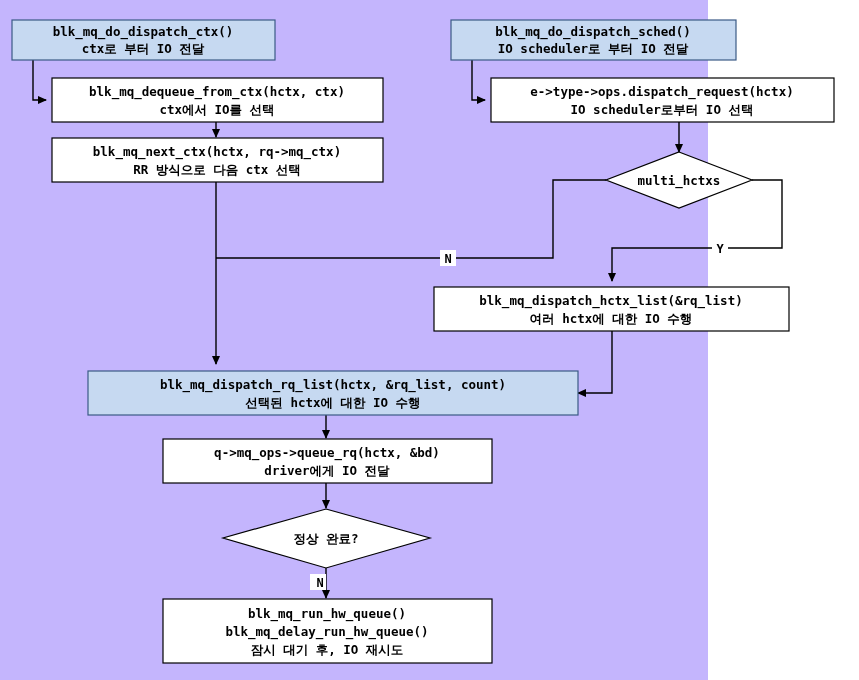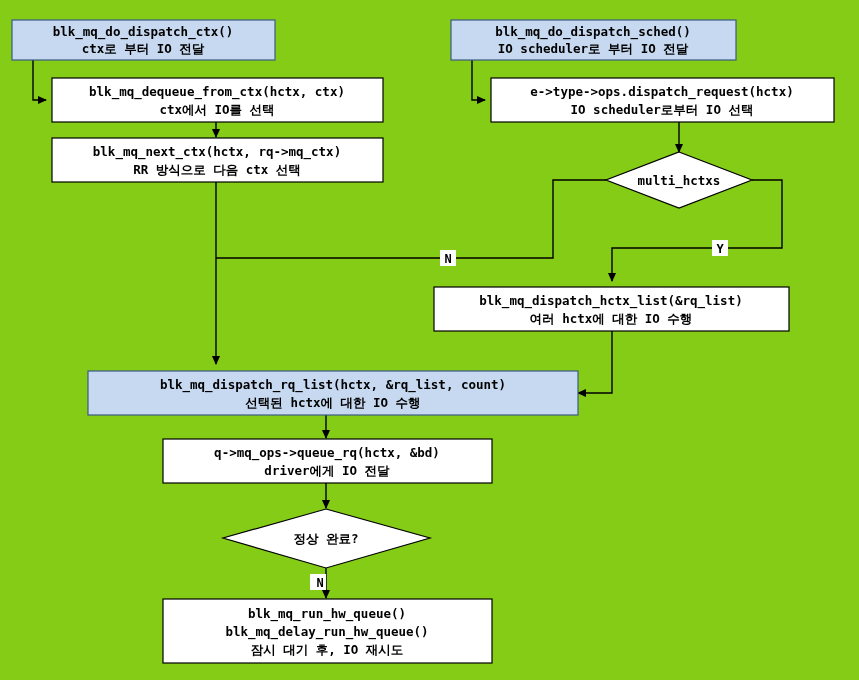--- a/index.html
+++ b/index.html
@@ -8,23 +8,23 @@
     background: #ffffff;
   }
   body {
     width: 859px;
     height: 680px;
     font-family: "DejaVu Sans Mono", "Liberation Mono", monospace;
     overflow: hidden;
   }
   #diagram-root {
     position: relative;
-    width: 859px;
+    width: 708px;
     height: 680px;
-    background: #84cc16;
+    background: #c4b5fd;
   }
   svg.flow-svg {
     position: absolute;
     left: 0;
     top: 0;
     width: 859px;
     height: 680px;
   }
   .node-box {
     stroke: #000000;

